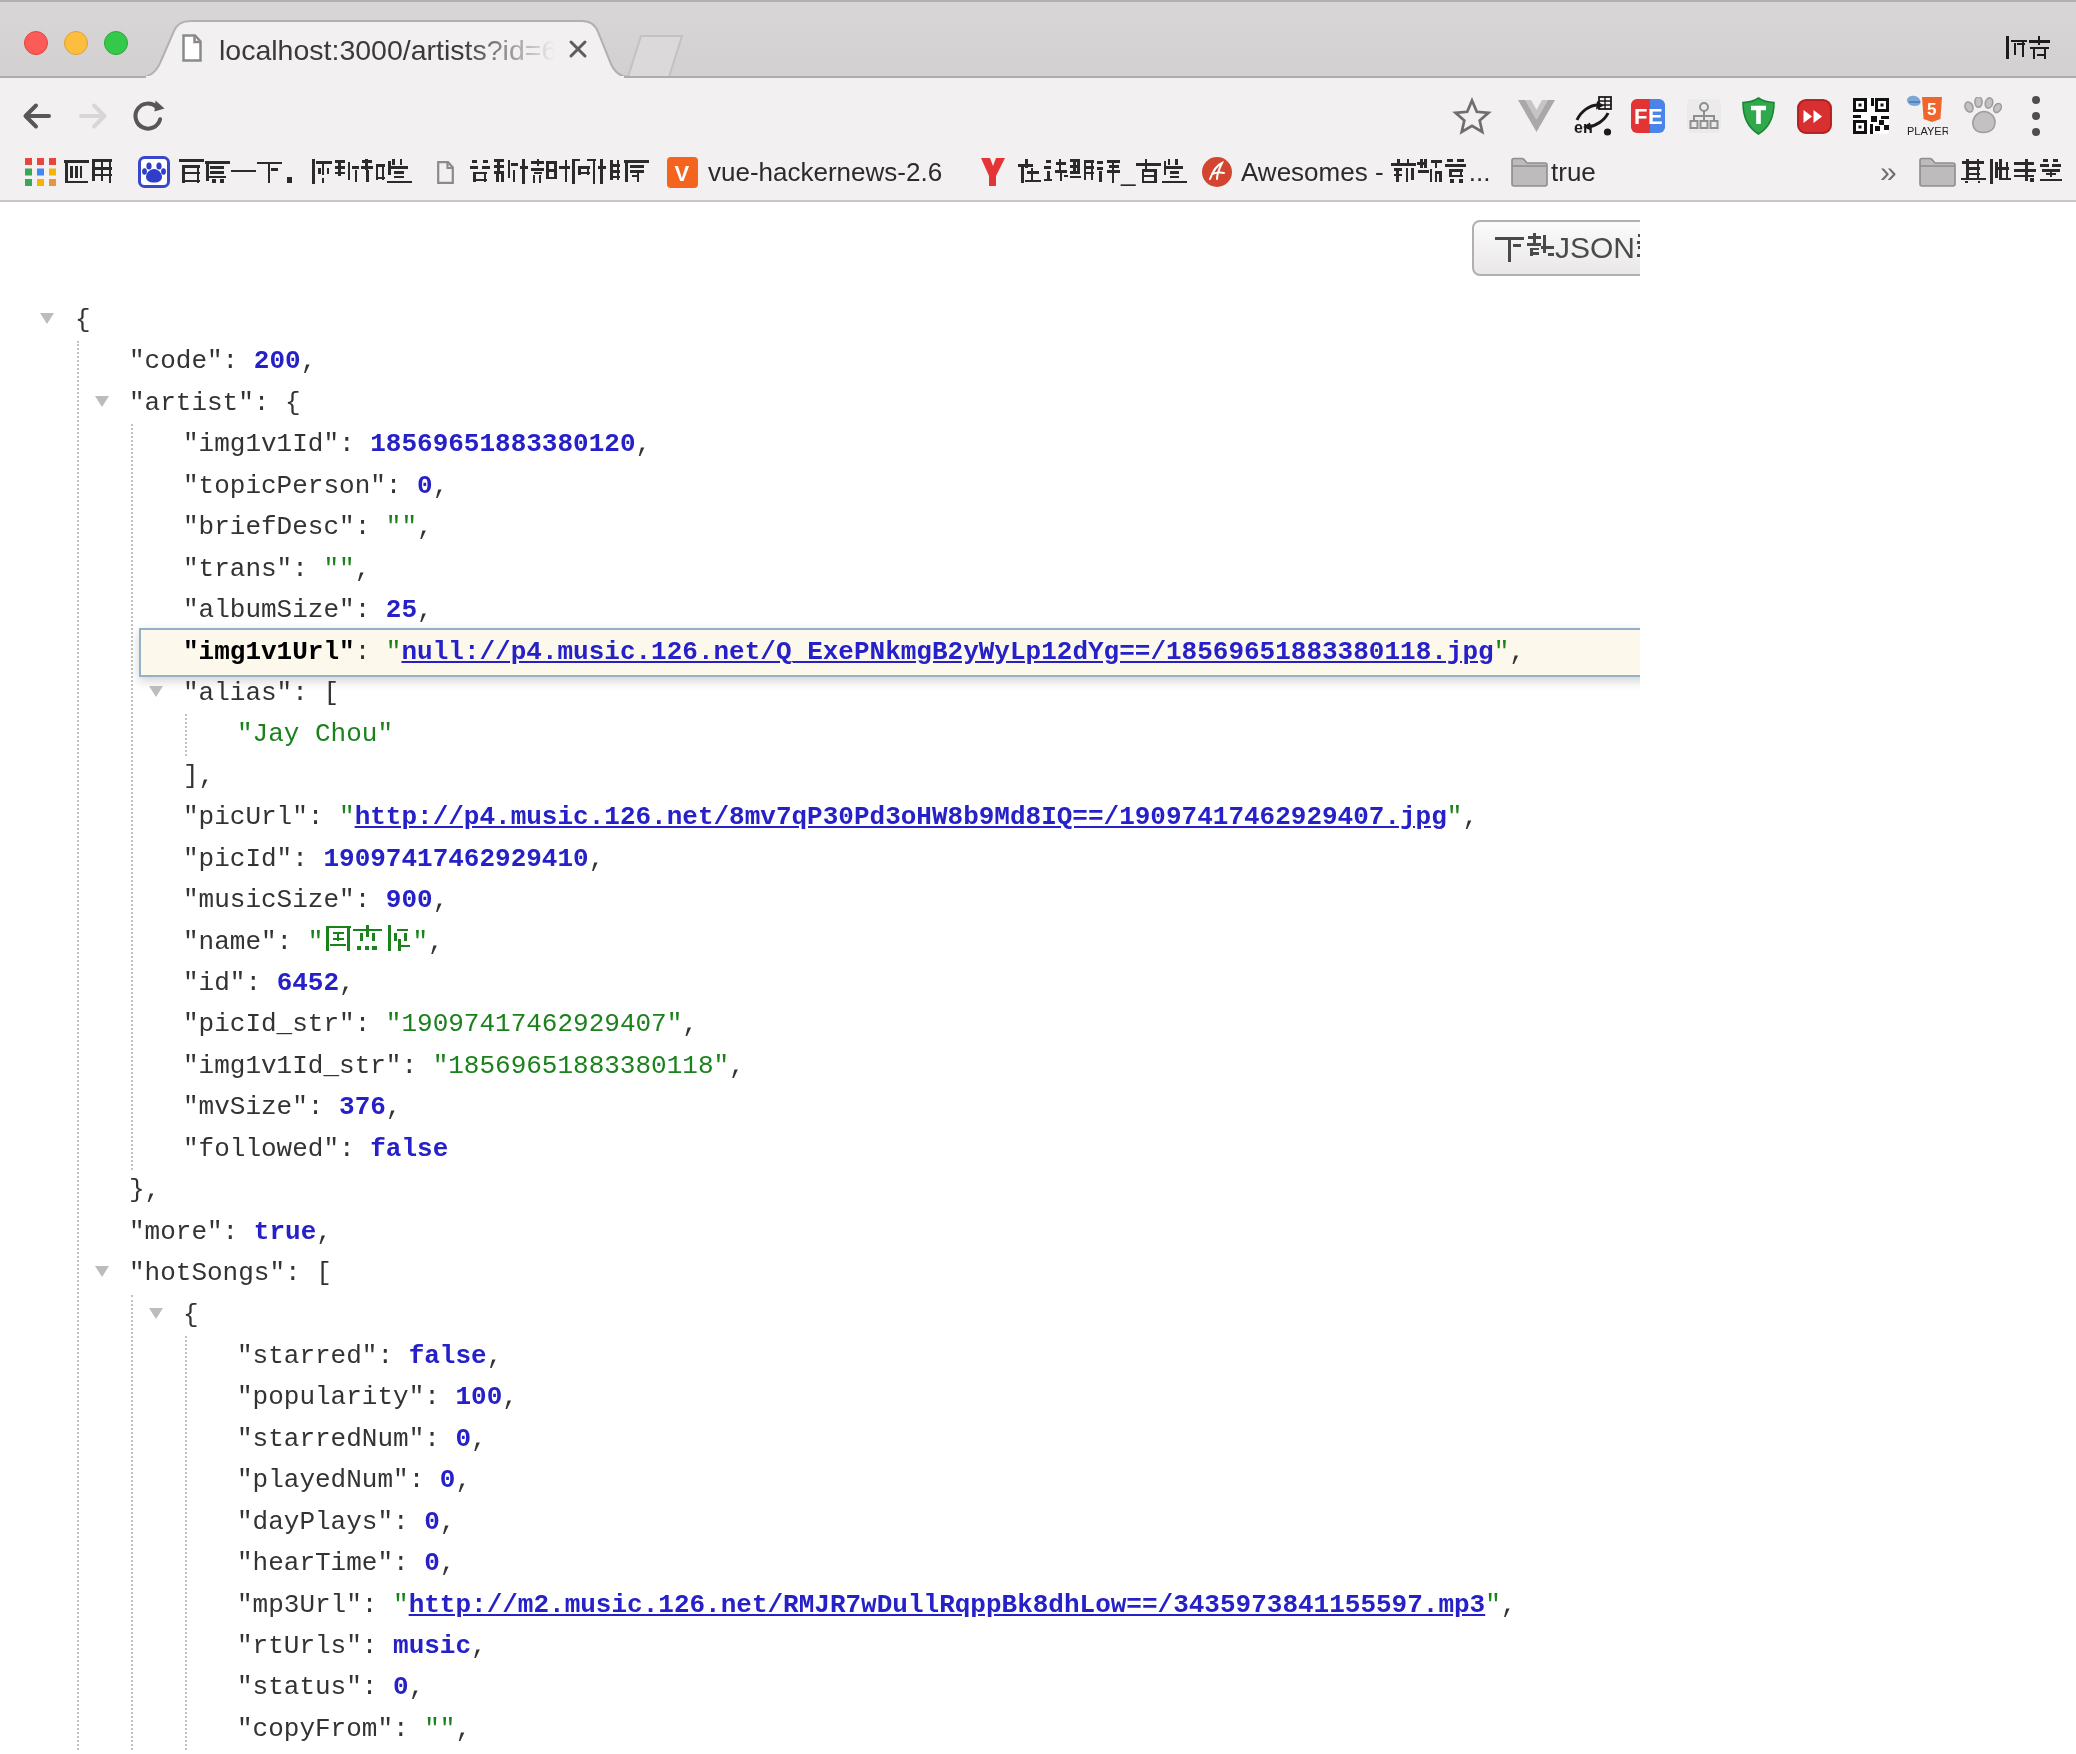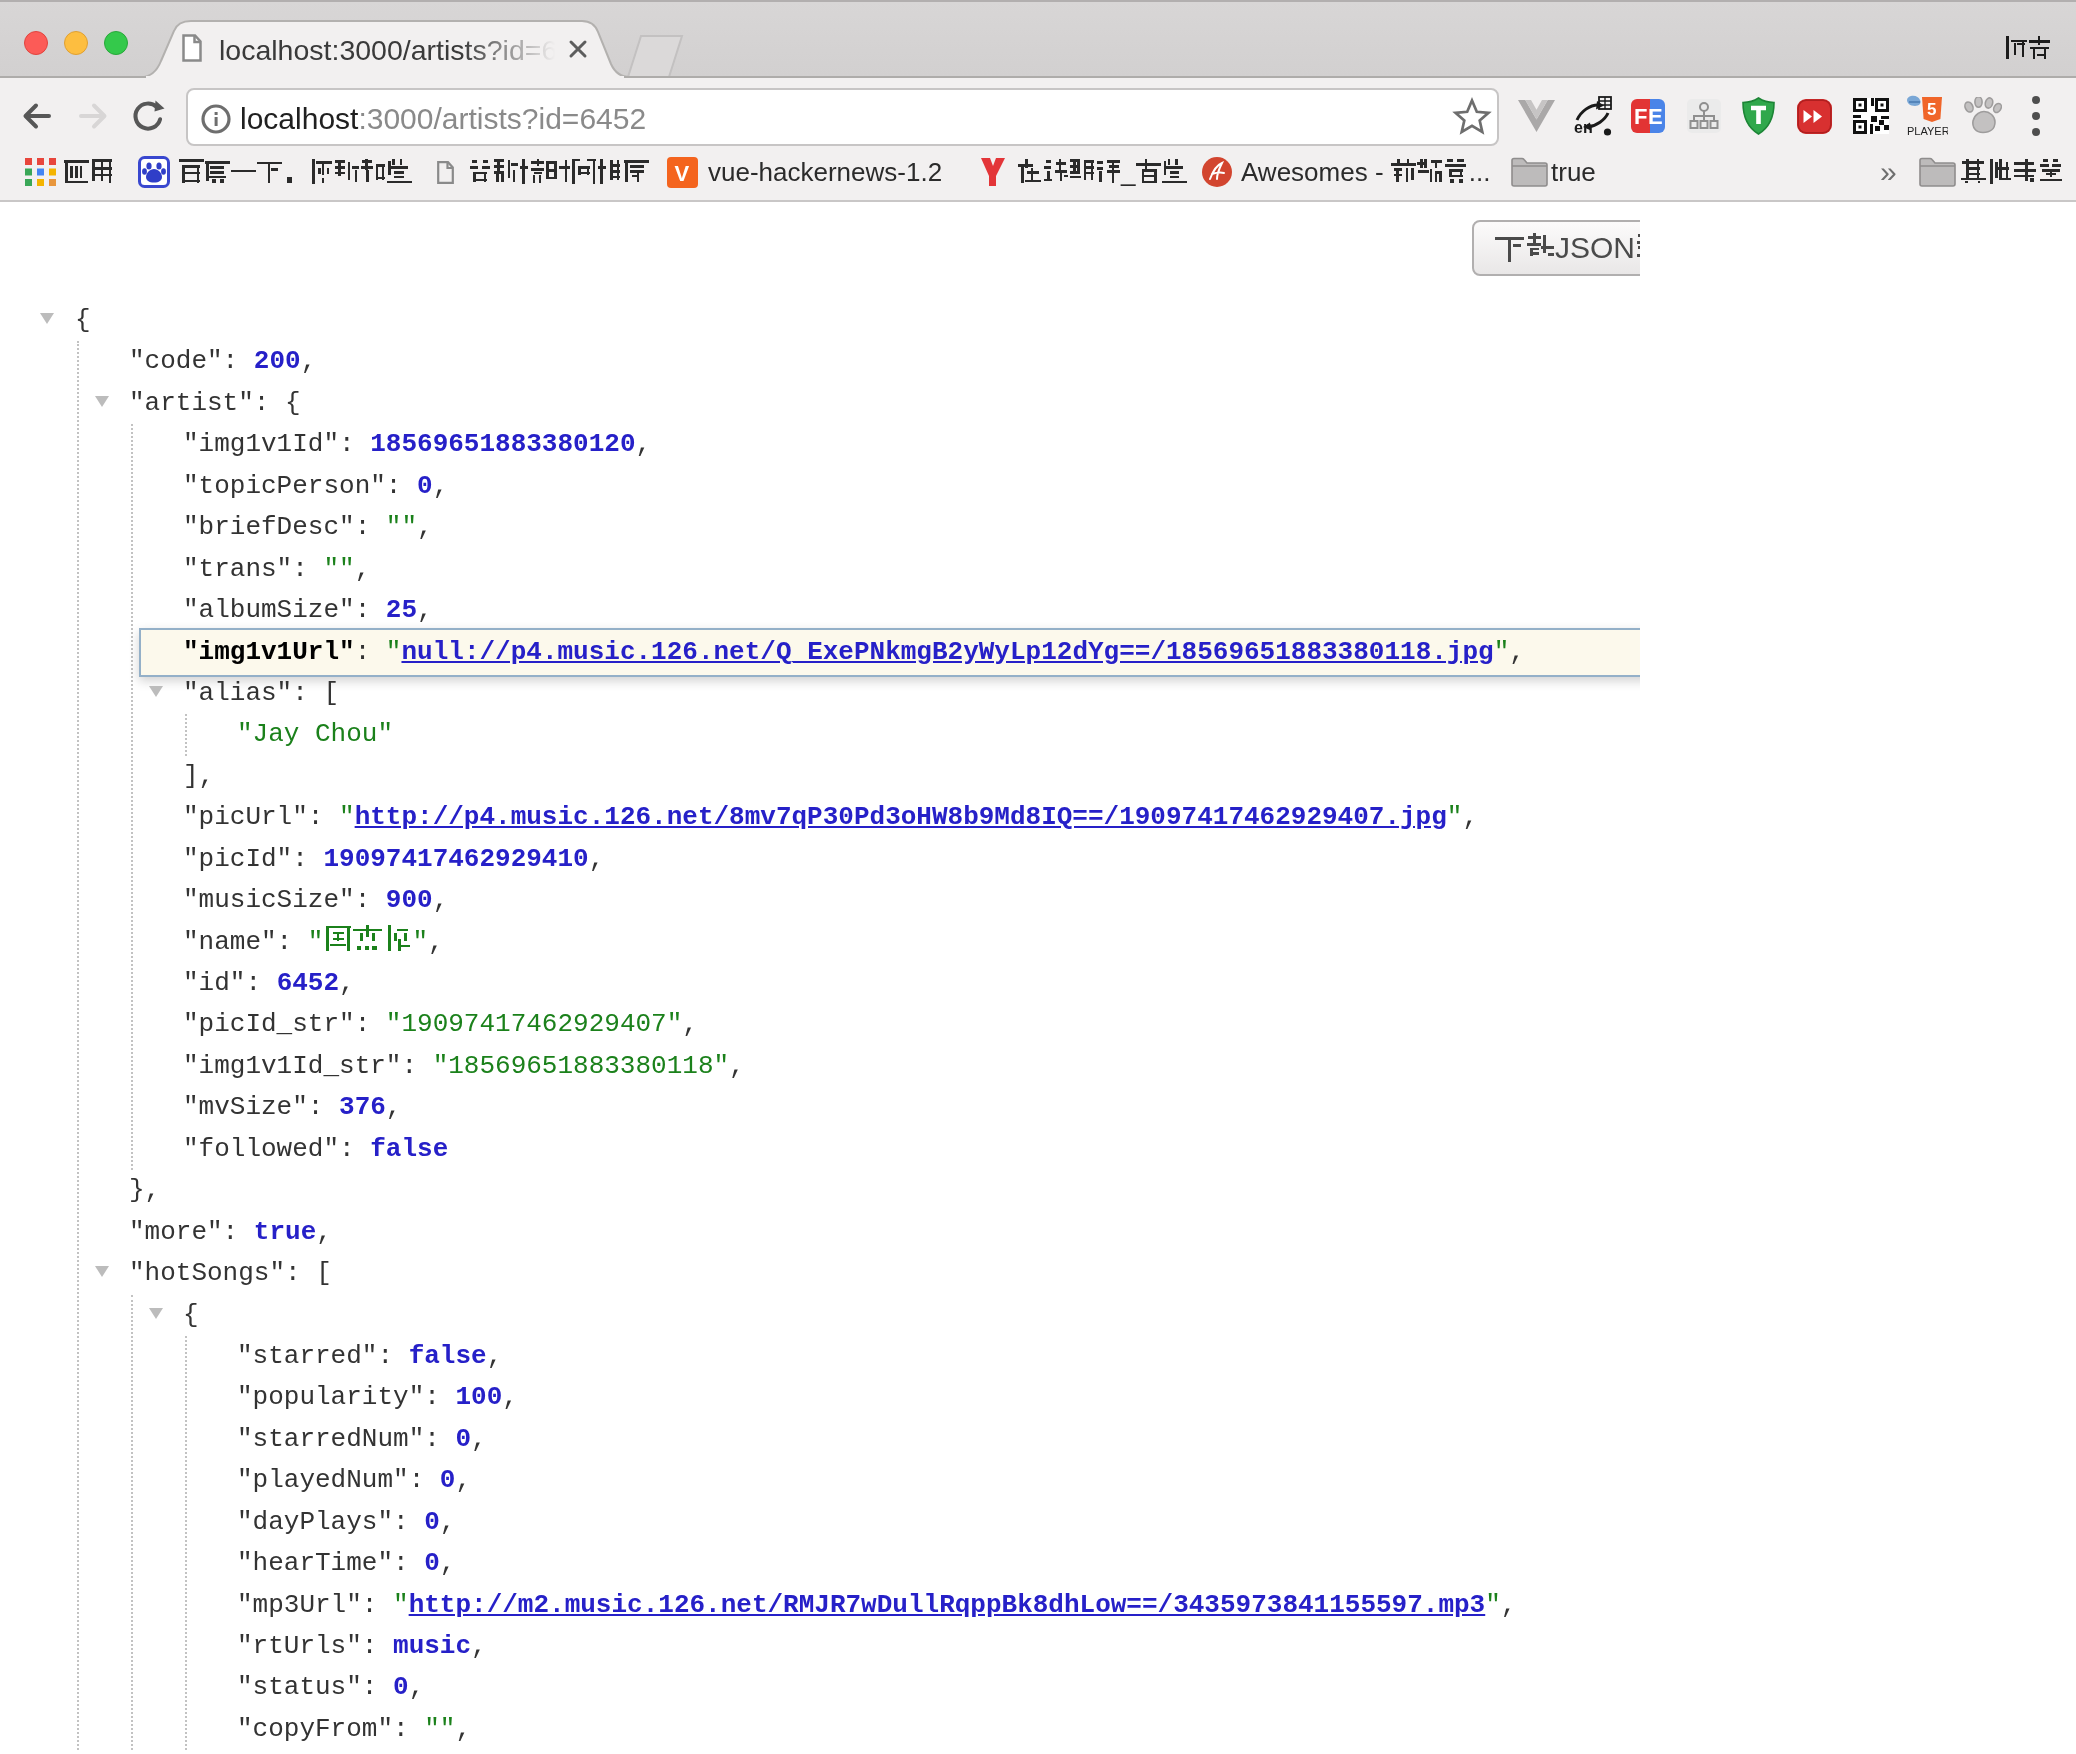--- a/index.html
+++ b/index.html
@@ -106,28 +106,20 @@
     <svg width="36" height="32">
         <path d="M7,16 L30,16 M20,5.5 L30.5,16 L20,26.5" stroke="#d8d6d6" stroke-width="4" fill="none" stroke-linecap="round" stroke-linejoin="round"></path>
       </svg>
   </div>
   <div class="navic" style="left:131px;">
     <svg width="36" height="36" viewBox="0 0 36 36">
       <path d="M25.8,9.2 A12.5,12.5 0 1 0 29.1,21.2" stroke="#575757" stroke-width="4" fill="none" stroke-linecap="round"></path>
       <path d="M24.5,2.5 L33.5,10.5 L23.5,13.5 Z" fill="#575757"></path>
     </svg>
   </div>
-  <div class="urlbar">
-    <svg style="position:absolute;left:13px;top:14px;" width="30" height="30" viewBox="0 0 30 30">
-      <circle cx="15" cy="15" r="13" fill="none" stroke="#6e6e6e" stroke-width="3.2"></circle>
-      <rect x="13.6" y="13" width="3" height="9" fill="#6e6e6e"></rect>
-      <rect x="13.6" y="8" width="3" height="3" fill="#6e6e6e"></rect>
-    </svg>
-    <div class="urltext">localhost<span class="urlgrey">:3000/artists?id=6452</span></div>
-  </div>
 
   <div class="navic" style="left:1452px;">
     <svg width="40" height="38" viewBox="0 0 40 38">
       <path d="M20,3.5 L24.8,14.8 L36.5,15.8 L27.7,23.6 L30.3,35 L20,28.8 L9.7,35 L12.3,23.6 L3.5,15.8 L15.2,14.8 Z" fill="none" stroke="#6e6e6e" stroke-width="2.7"></path>
     </svg>
   </div>
 
   <div class="navic" style="left:1518px;">
       <svg width="37" height="33" viewBox="0 0 37 33">
     <path d="M0,0 L7.3,0 L18.5,19.5 L29.7,0 L37,0 L18.5,32 Z" fill="#aaa8a8"></path>
@@ -282,21 +274,21 @@
     </div>
   <div class="bm" style="left:467px;">
       <span class="cjk"><span class="g"><i style="left:19.23%;top:7.69%;width:19.23%;height:10.00%"></i><i style="left:61.54%;top:7.69%;width:19.23%;height:10.00%"></i><i style="left:11.54%;top:30.77%;width:30.77%;height:10.00%"></i><i style="left:57.69%;top:30.77%;width:30.77%;height:10.00%"></i><i style="left:23.08%;top:53.85%;width:53.85%;height:10.00%"></i><i style="left:23.08%;top:53.85%;width:10.00%;height:38.46%"></i><i style="left:65.38%;top:53.85%;width:10.00%;height:38.46%"></i><i style="left:23.08%;top:80.77%;width:53.85%;height:10.00%"></i></span><span class="g"><i style="left:3.85%;top:3.85%;width:38.46%;height:10.00%"></i><i style="left:3.85%;top:26.92%;width:38.46%;height:10.00%"></i><i style="left:15.38%;top:3.85%;width:10.00%;height:46.15%"></i><i style="left:3.85%;top:50.00%;width:38.46%;height:10.00%"></i><i style="left:11.54%;top:61.54%;width:10.00%;height:30.77%"></i><i style="left:30.77%;top:61.54%;width:10.00%;height:30.77%"></i><i style="left:57.69%;top:7.69%;width:10.00%;height:69.23%"></i><i style="left:69.23%;top:19.23%;width:30.77%;height:10.00%"></i><i style="left:76.92%;top:46.15%;width:10.00%;height:46.15%"></i></span><span class="g"><i style="left:11.54%;top:0.00%;width:10.00%;height:100.00%"></i><i style="left:0.00%;top:30.77%;width:34.62%;height:10.00%"></i><i style="left:46.15%;top:11.54%;width:53.85%;height:10.00%"></i><i style="left:69.23%;top:0.00%;width:10.00%;height:30.77%"></i><i style="left:46.15%;top:38.46%;width:53.85%;height:10.00%"></i><i style="left:57.69%;top:53.85%;width:30.77%;height:10.00%"></i><i style="left:53.85%;top:65.38%;width:10.00%;height:30.77%"></i><i style="left:76.92%;top:65.38%;width:10.00%;height:30.77%"></i></span><span class="g"><i style="left:3.85%;top:11.54%;width:10.00%;height:69.23%"></i><i style="left:34.62%;top:11.54%;width:10.00%;height:69.23%"></i><i style="left:3.85%;top:11.54%;width:42.31%;height:10.00%"></i><i style="left:3.85%;top:42.31%;width:42.31%;height:10.00%"></i><i style="left:3.85%;top:73.08%;width:42.31%;height:10.00%"></i><i style="left:53.85%;top:30.77%;width:46.15%;height:10.00%"></i><i style="left:76.92%;top:7.69%;width:10.00%;height:84.62%"></i></span><span class="g"><i style="left:3.85%;top:0.00%;width:10.00%;height:100.00%"></i><i style="left:84.62%;top:0.00%;width:10.00%;height:100.00%"></i><i style="left:3.85%;top:0.00%;width:30.77%;height:10.00%"></i><i style="left:61.54%;top:0.00%;width:34.62%;height:10.00%"></i><i style="left:26.92%;top:30.77%;width:46.15%;height:10.00%"></i><i style="left:26.92%;top:53.85%;width:46.15%;height:10.00%"></i><i style="left:26.92%;top:30.77%;width:10.00%;height:34.62%"></i><i style="left:61.54%;top:30.77%;width:10.00%;height:34.62%"></i></span><span class="g"><i style="left:11.54%;top:0.00%;width:10.00%;height:100.00%"></i><i style="left:0.00%;top:30.77%;width:34.62%;height:10.00%"></i><i style="left:50.00%;top:7.69%;width:10.00%;height:76.92%"></i><i style="left:76.92%;top:7.69%;width:10.00%;height:76.92%"></i><i style="left:50.00%;top:23.08%;width:38.46%;height:10.00%"></i><i style="left:50.00%;top:46.15%;width:38.46%;height:10.00%"></i><i style="left:50.00%;top:69.23%;width:38.46%;height:10.00%"></i></span><span class="g"><i style="left:0.00%;top:7.69%;width:100.00%;height:10.00%"></i><i style="left:7.69%;top:7.69%;width:10.00%;height:84.62%"></i><i style="left:26.92%;top:26.92%;width:53.85%;height:10.00%"></i><i style="left:26.92%;top:46.15%;width:53.85%;height:10.00%"></i><i style="left:53.85%;top:46.15%;width:10.00%;height:46.15%"></i><i style="left:34.62%;top:65.38%;width:19.23%;height:10.00%"></i></span></span>
     </div>
   <div class="bm" style="left:667px;">
       <svg width="31" height="31" viewBox="0 0 31 31">
     <rect width="31" height="31" rx="4" fill="#f4641e"></rect>
     <text x="7.5" y="24" font-size="22" font-weight="bold" fill="#fff" font-family="Liberation Sans">V</text>
   </svg>
     </div>
-  <div class="bm" style="left:708px;">vue-hackernews-1.2</div>
+  <div class="bm" style="left:708px;">vue-hackernews-2.6</div>
   <div class="bm" style="left:978px;">
       <svg width="30" height="32" viewBox="0 0 30 32">
     <path d="M3,2 L12,2 L15,10 L18,2 L27,2 L18,20 L18,30 L11,30 L11,20 Z" fill="#e33538"></path>
   </svg>
     </div>
   <div class="bm" style="left:1017px;"><span class="cjk"><span class="g"><i style="left:0.00%;top:23.08%;width:61.54%;height:10.00%"></i><i style="left:30.77%;top:0.00%;width:10.00%;height:38.46%"></i><i style="left:15.38%;top:30.77%;width:10.00%;height:69.23%"></i><i style="left:38.46%;top:50.00%;width:46.15%;height:10.00%"></i><i style="left:53.85%;top:38.46%;width:10.00%;height:53.85%"></i><i style="left:30.77%;top:84.62%;width:61.54%;height:10.00%"></i></span><span class="g"><i style="left:11.54%;top:7.69%;width:19.23%;height:10.00%"></i><i style="left:3.85%;top:30.77%;width:26.92%;height:10.00%"></i><i style="left:15.38%;top:50.00%;width:10.00%;height:38.46%"></i><i style="left:3.85%;top:80.77%;width:30.77%;height:10.00%"></i><i style="left:50.00%;top:15.38%;width:38.46%;height:10.00%"></i><i style="left:61.54%;top:0.00%;width:10.00%;height:46.15%"></i><i style="left:46.15%;top:46.15%;width:46.15%;height:10.00%"></i><i style="left:65.38%;top:53.85%;width:10.00%;height:34.62%"></i><i style="left:80.77%;top:65.38%;width:15.38%;height:10.00%"></i></span><span class="g"><i style="left:3.85%;top:3.85%;width:38.46%;height:10.00%"></i><i style="left:3.85%;top:26.92%;width:38.46%;height:10.00%"></i><i style="left:3.85%;top:50.00%;width:38.46%;height:10.00%"></i><i style="left:15.38%;top:3.85%;width:10.00%;height:57.69%"></i><i style="left:30.77%;top:3.85%;width:10.00%;height:57.69%"></i><i style="left:3.85%;top:69.23%;width:42.31%;height:10.00%"></i><i style="left:57.69%;top:7.69%;width:38.46%;height:10.00%"></i><i style="left:57.69%;top:30.77%;width:38.46%;height:10.00%"></i><i style="left:57.69%;top:7.69%;width:10.00%;height:76.92%"></i><i style="left:84.62%;top:7.69%;width:10.00%;height:76.92%"></i><i style="left:57.69%;top:53.85%;width:38.46%;height:10.00%"></i></span><span class="g"><i style="left:7.69%;top:11.54%;width:23.08%;height:10.00%"></i><i style="left:7.69%;top:34.62%;width:23.08%;height:10.00%"></i><i style="left:15.38%;top:50.00%;width:10.00%;height:42.31%"></i><i style="left:46.15%;top:7.69%;width:53.85%;height:10.00%"></i><i style="left:53.85%;top:26.92%;width:38.46%;height:10.00%"></i><i style="left:46.15%;top:46.15%;width:53.85%;height:10.00%"></i><i style="left:65.38%;top:7.69%;width:10.00%;height:92.31%"></i></span></span>_<span class="cjk"><span class="g"><i style="left:0.00%;top:19.23%;width:100.00%;height:10.00%"></i><i style="left:34.62%;top:0.00%;width:10.00%;height:46.15%"></i><i style="left:23.08%;top:42.31%;width:61.54%;height:10.00%"></i><i style="left:23.08%;top:42.31%;width:10.00%;height:57.69%"></i><i style="left:73.08%;top:42.31%;width:10.00%;height:46.15%"></i><i style="left:23.08%;top:65.38%;width:61.54%;height:10.00%"></i><i style="left:23.08%;top:88.46%;width:61.54%;height:10.00%"></i></span><span class="g"><i style="left:23.08%;top:0.00%;width:10.00%;height:26.92%"></i><i style="left:53.85%;top:0.00%;width:10.00%;height:26.92%"></i><i style="left:15.38%;top:30.77%;width:69.23%;height:10.00%"></i><i style="left:30.77%;top:50.00%;width:38.46%;height:10.00%"></i><i style="left:30.77%;top:69.23%;width:38.46%;height:10.00%"></i><i style="left:7.69%;top:11.54%;width:10.00%;height:53.85%"></i><i style="left:0.00%;top:88.46%;width:100.00%;height:10.00%"></i></span></span></div>
   <div class="bm" style="left:1202px;">
       <svg width="30" height="30" viewBox="0 0 30 30">
     <circle cx="15" cy="15" r="15" fill="#d2452f"></circle>
     <path d="M8,22 C11,14 15,8 20,6 C17,12 15,18 15,22 M10,17 C13,16 18,15 22,16" stroke="#fff" stroke-width="2" fill="none" stroke-linecap="round"></path>

